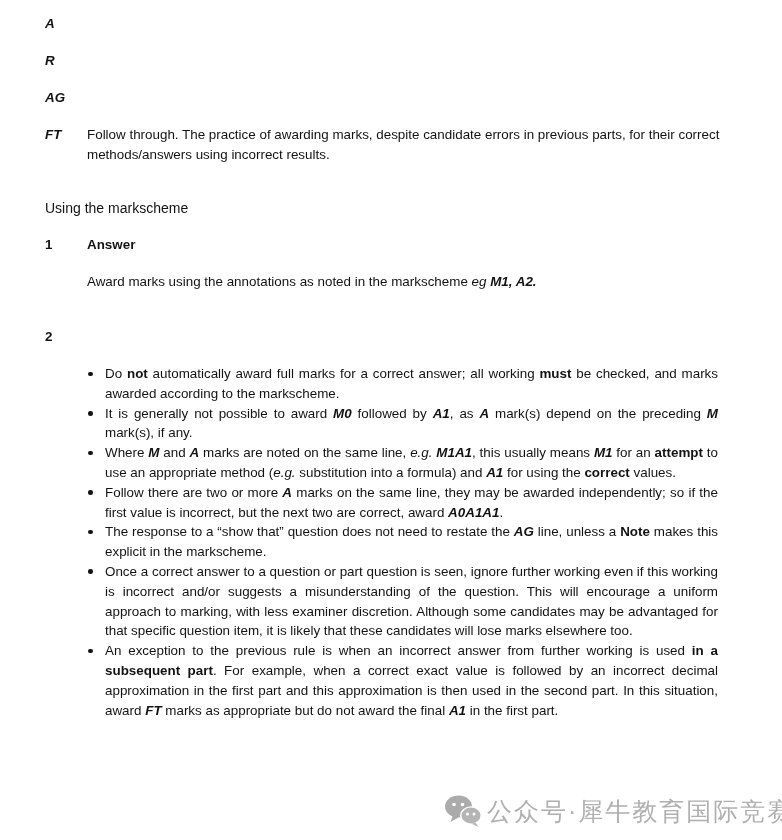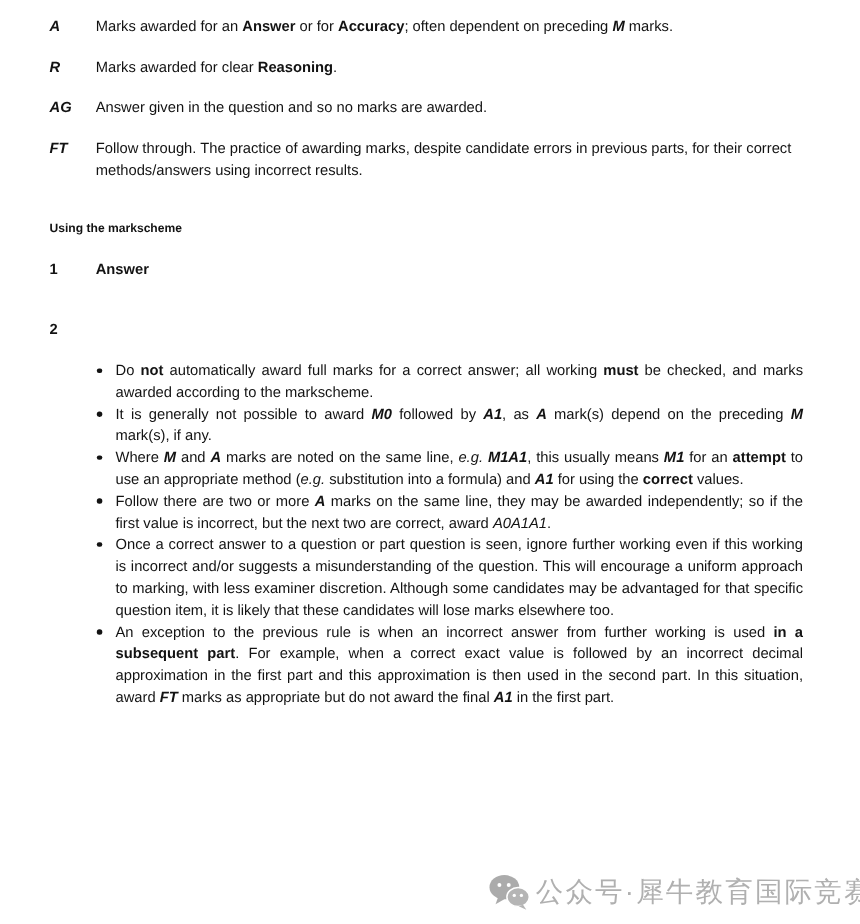--- a/index.html
+++ b/index.html
@@ -22,38 +22,38 @@
   .def-row { display: flex; line-height: 20px; }
   .def-row + .def-row { margin-top: 17px; }
   .def-label {
     flex: 0 0 42px;
     font-weight: bold;
     font-style: italic;
   }
   .def-text { margin: 0; }
   .section-heading {
     margin: 33px 0 0 0;
-    font-size: 11px;
-    font-weight: bold;
+    font-size: 14px;
+    font-weight: normal;
     line-height: 20px;
   }
   .num-row {
     display: flex;
     margin-top: 17px;
     font-weight: bold;
     line-height: 20px;
   }
   .num-row.gap-lg { margin-top: 35px; }
   .num-col { flex: 0 0 42px; }
   .body-para {
     margin: 17px 0 0 42px;
     line-height: 20px;
   }
   ul.bullets {
-    margin: 17px 0 0 0;
+    margin: 17px 12px 0 0;
     padding: 0 0 0 60px;
     list-style: none;
   }
   ul.bullets li {
     position: relative;
     line-height: 19.8px;
     text-align: justify;
     text-align-last: left;
   }
   ul.bullets li::before {
@@ -83,55 +83,54 @@
   }
   .wm-icon { display: block; opacity: 0.85; }
 </style>
 </head>
 <body>
 
 <div class="doc">
 
   <div class="def-row">
     <span class="def-label">A</span>
-    <p class="def-text"><span>Marks awarded for an </span><span style="font-weight: bold;">Answer</span><span> or for </span><span style="font-weight: bold;">Accuracy</span><span>; often dependent on preceding </span><span style="font-weight: bold; font-style: italic;">M</span><span> marks.</span></p>
   </div>
 
   <div class="def-row">
     <span class="def-label">R</span>
-    <p class="def-text"><span>Marks awarded for clear </span><span style="font-weight: bold;">Reasoning</span><span>.</span></p>
   </div>
 
   <div class="def-row">
     <span class="def-label">AG</span>
-    <p class="def-text"><span>Answer given in the question and so no marks are awarded.</span></p>
   </div>
 
   <div class="def-row">
     <span class="def-label">FT</span>
     <p class="def-text"><span>Follow through. The practice of awarding marks, despite candidate errors in previous parts, for their correct methods/answers using incorrect results.</span></p>
   </div>
 
   <h3 class="section-heading">Using the markscheme</h3>
 
   <div class="num-row">
     <span class="num-col">1</span>
     <span>Answer</span>
   </div>
 
+  <p class="body-para"><span>Award marks using the annotations as noted in the markscheme </span><span style="font-style: italic;">eg </span><span style="font-weight: bold; font-style: italic;">M1, A2.</span></p>
 
   <div class="num-row gap-lg">
     <span class="num-col">2</span>
   </div>
 
   <ul class="bullets">
     <li><span>Do </span><span style="font-weight: bold;">not</span><span> automatically award full marks for a correct answer; all working </span><span style="font-weight: bold;">must</span><span> be checked, and marks awarded according to the markscheme.</span></li>
     <li><span>It is generally not possible to award </span><span style="font-weight: bold; font-style: italic;">M0</span><span> followed by </span><span style="font-weight: bold; font-style: italic;">A1</span><span>, as </span><span style="font-weight: bold; font-style: italic;">A</span><span> mark(s) depend on the preceding </span><span style="font-weight: bold; font-style: italic;">M</span><span> mark(s), if any.</span></li>
     <li><span>Where </span><span style="font-weight: bold; font-style: italic;">M</span><span> and </span><span style="font-weight: bold; font-style: italic;">A</span><span> marks are noted on the same line, </span><span style="font-style: italic;">e.g. </span><span style="font-weight: bold; font-style: italic;">M1A1</span><span>, this usually means </span><span style="font-weight: bold; font-style: italic;">M1</span><span> for an </span><span style="font-weight: bold;">attempt</span><span> to use an appropriate method (</span><span style="font-style: italic;">e.g.</span><span> substitution into a formula) and </span><span style="font-weight: bold; font-style: italic;">A1</span><span> for using the </span><span style="font-weight: bold;">correct</span><span> values.</span></li>
-    <li><span>Follow there are two or more </span><span style="font-weight: bold; font-style: italic;">A</span><span> marks on the same line, they may be awarded independently; so if the first value is incorrect, but the next two are correct, award </span><span style="font-weight: normal; font-style: italic;">A0A1A1</span><span>.</span></li>
+    <li><span>Follow there are two or more </span><span style="font-weight: bold; font-style: italic;">A</span><span> marks on the same line, they may be awarded independently; so if the first value is incorrect, but the next two are correct, award </span><span style="font-weight: bold; font-style: italic;">A0A1A1</span><span>.</span></li>
+    <li><span>The response to a “show that” question does not need to restate the </span><span style="font-weight: bold; font-style: italic;">AG</span><span> line, unless a </span><span style="font-weight: bold;">Note</span><span> makes this explicit in the markscheme.</span></li>
     <li><span>Once a correct answer to a question or part question is seen, ignore further working even if this working is incorrect and/or suggests a misunderstanding of the question.  This will encourage a uniform approach to marking, with less examiner discretion. Although some candidates may be advantaged for that specific question item, it is likely that these candidates will lose marks elsewhere too.</span></li>
     <li><span>An exception to the previous rule is when an incorrect answer from further working is used </span><span style="font-weight: bold;">in a subsequent part</span><span>.  For example, when a correct exact value is followed by an incorrect decimal approximation in the first part and this approximation is then used in the second part. In this situation, award </span><span style="font-weight: bold; font-style: italic;">FT</span><span> marks as appropriate but do not award the final </span><span style="font-weight: bold; font-style: italic;">A1</span><span> in the first part.</span></li>
   </ul>
 
 </div>
 
 <div class="watermark">
   <svg class="wm-icon" width="38" height="34" viewBox="0 0 38 34">
     <ellipse cx="14.5" cy="12.5" rx="13.5" ry="11" fill="#9d9d9d"></ellipse>
     <path d="M9 21 L6.5 28 L14.5 23.4 Z" fill="#9d9d9d"></path>

